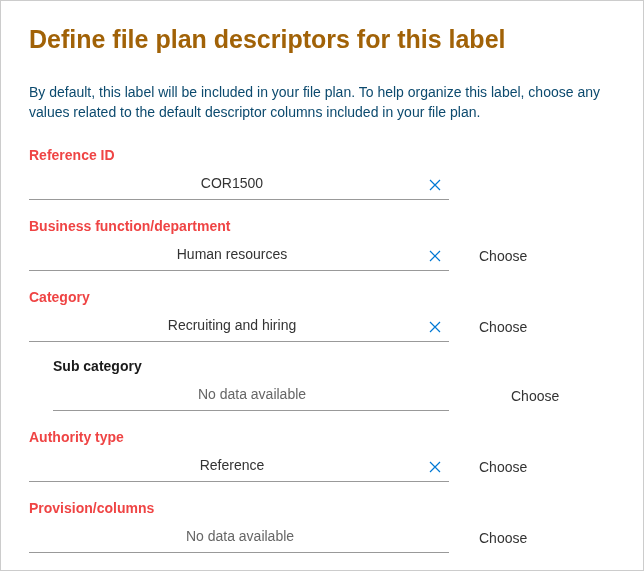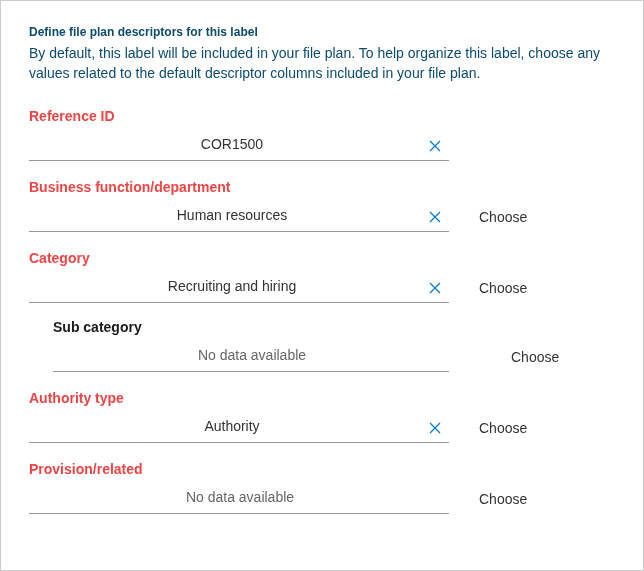--- a/index.html
+++ b/index.html
@@ -10,24 +10,24 @@
     body {
       font-family: "Segoe UI", -apple-system, BlinkMacSystemFont, sans-serif;
       background: #fff;
       width: 644px;
       height: 571px;
       border: 1px solid #ccc;
       padding: 24px 28px 20px 28px;
       overflow: hidden;
     }
     .title {
-      font-size: 12px;
+      font-size: 25px;
       font-weight: 600;
-      color: #0c4a6e;
-      margin-bottom: 4px;
+      color: #a16207;
+      margin-bottom: 28px;
     }
     .description {
       font-size: 14px;
       color: #0c4a6e;
       line-height: 1.45;
       margin-bottom: 24px;
     }
     .field-group {
       margin-bottom: 18px;
     }
@@ -155,32 +155,32 @@
       </div>
       <span class="choose-link">Choose</span>
     </div>
   </div>
 </div>
 
 <div class="field-group">
   <label class="field-label">Authority type</label>
   <div class="field-row">
     <div class="input-wrap">
-      <span class="input-value">Authority</span>
+      <span class="input-value">Reference</span>
       <span class="clear-icon">
         <svg viewBox="0 0 12 12">
             <path d="M1 1 L11 11 M11 1 L1 11" stroke="#0078d4" stroke-width="1.2" fill="none"></path>
           </svg>
       </span>
     </div>
     <span class="choose-link">Choose</span>
   </div>
 </div>
 
 <div class="field-group">
-  <label class="field-label">Provision/related</label>
+  <label class="field-label">Provision/columns</label>
   <div class="field-row">
     <div class="input-wrap">
       <span class="input-value placeholder">No data available</span>
     </div>
     <span class="choose-link">Choose</span>
   </div>
 </div>
 
 </body></html>

